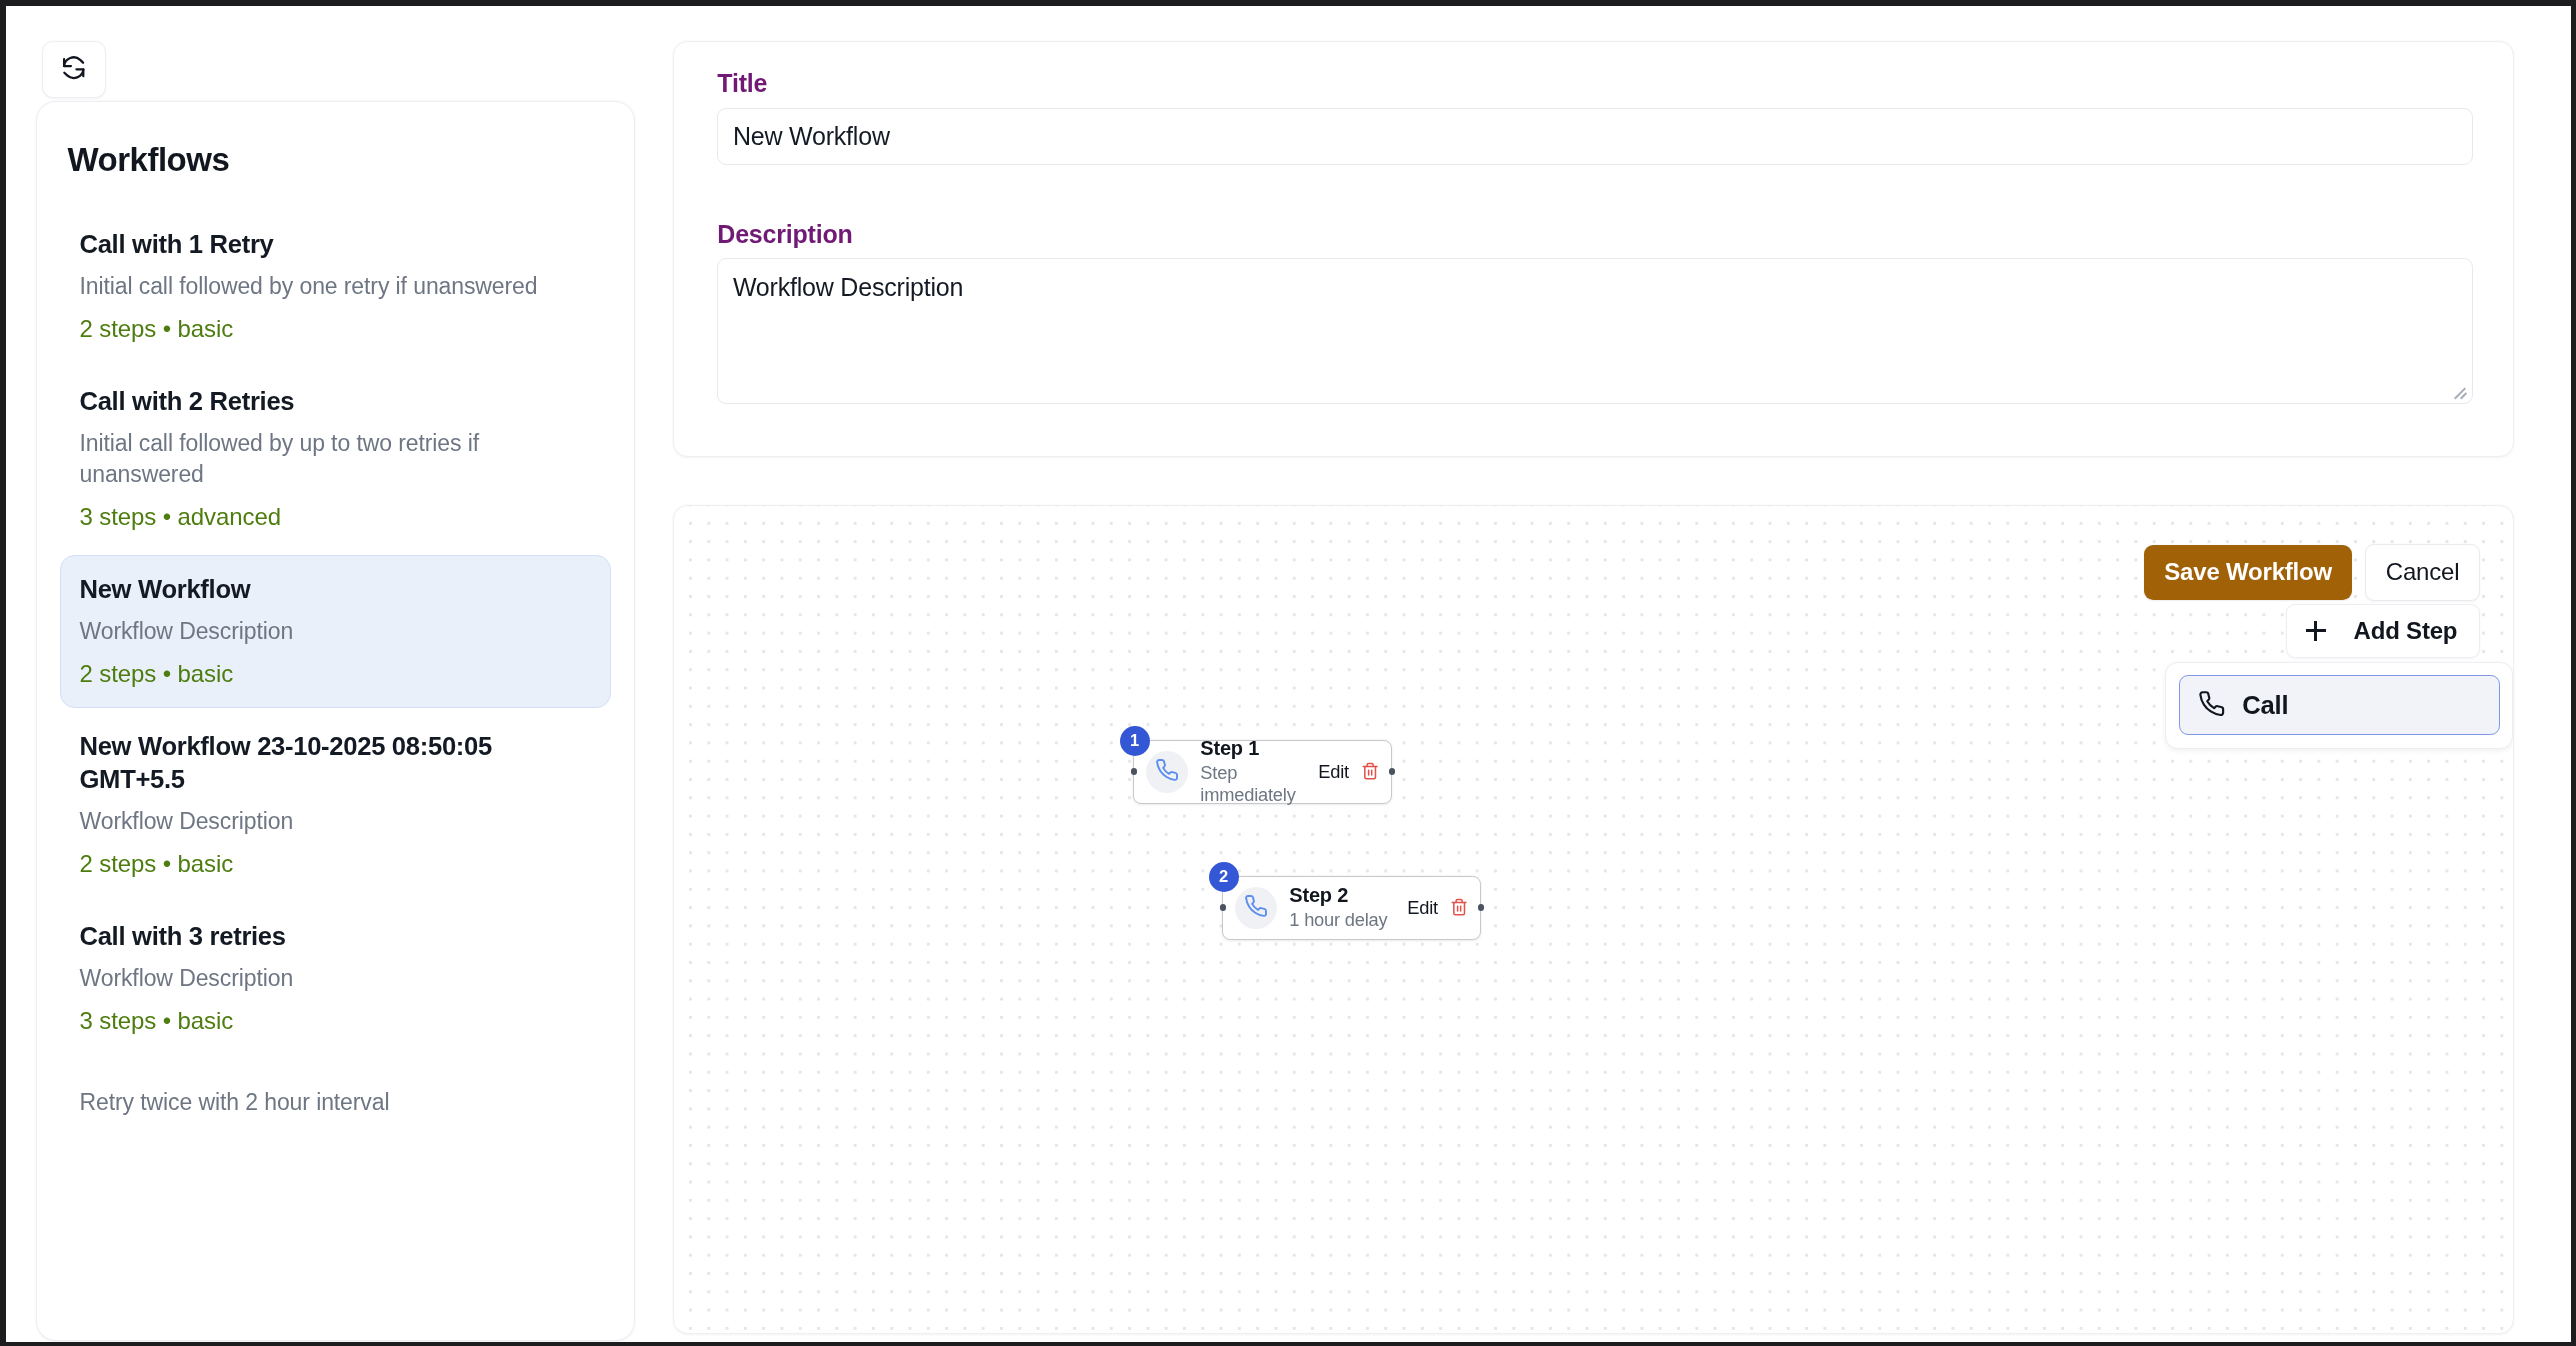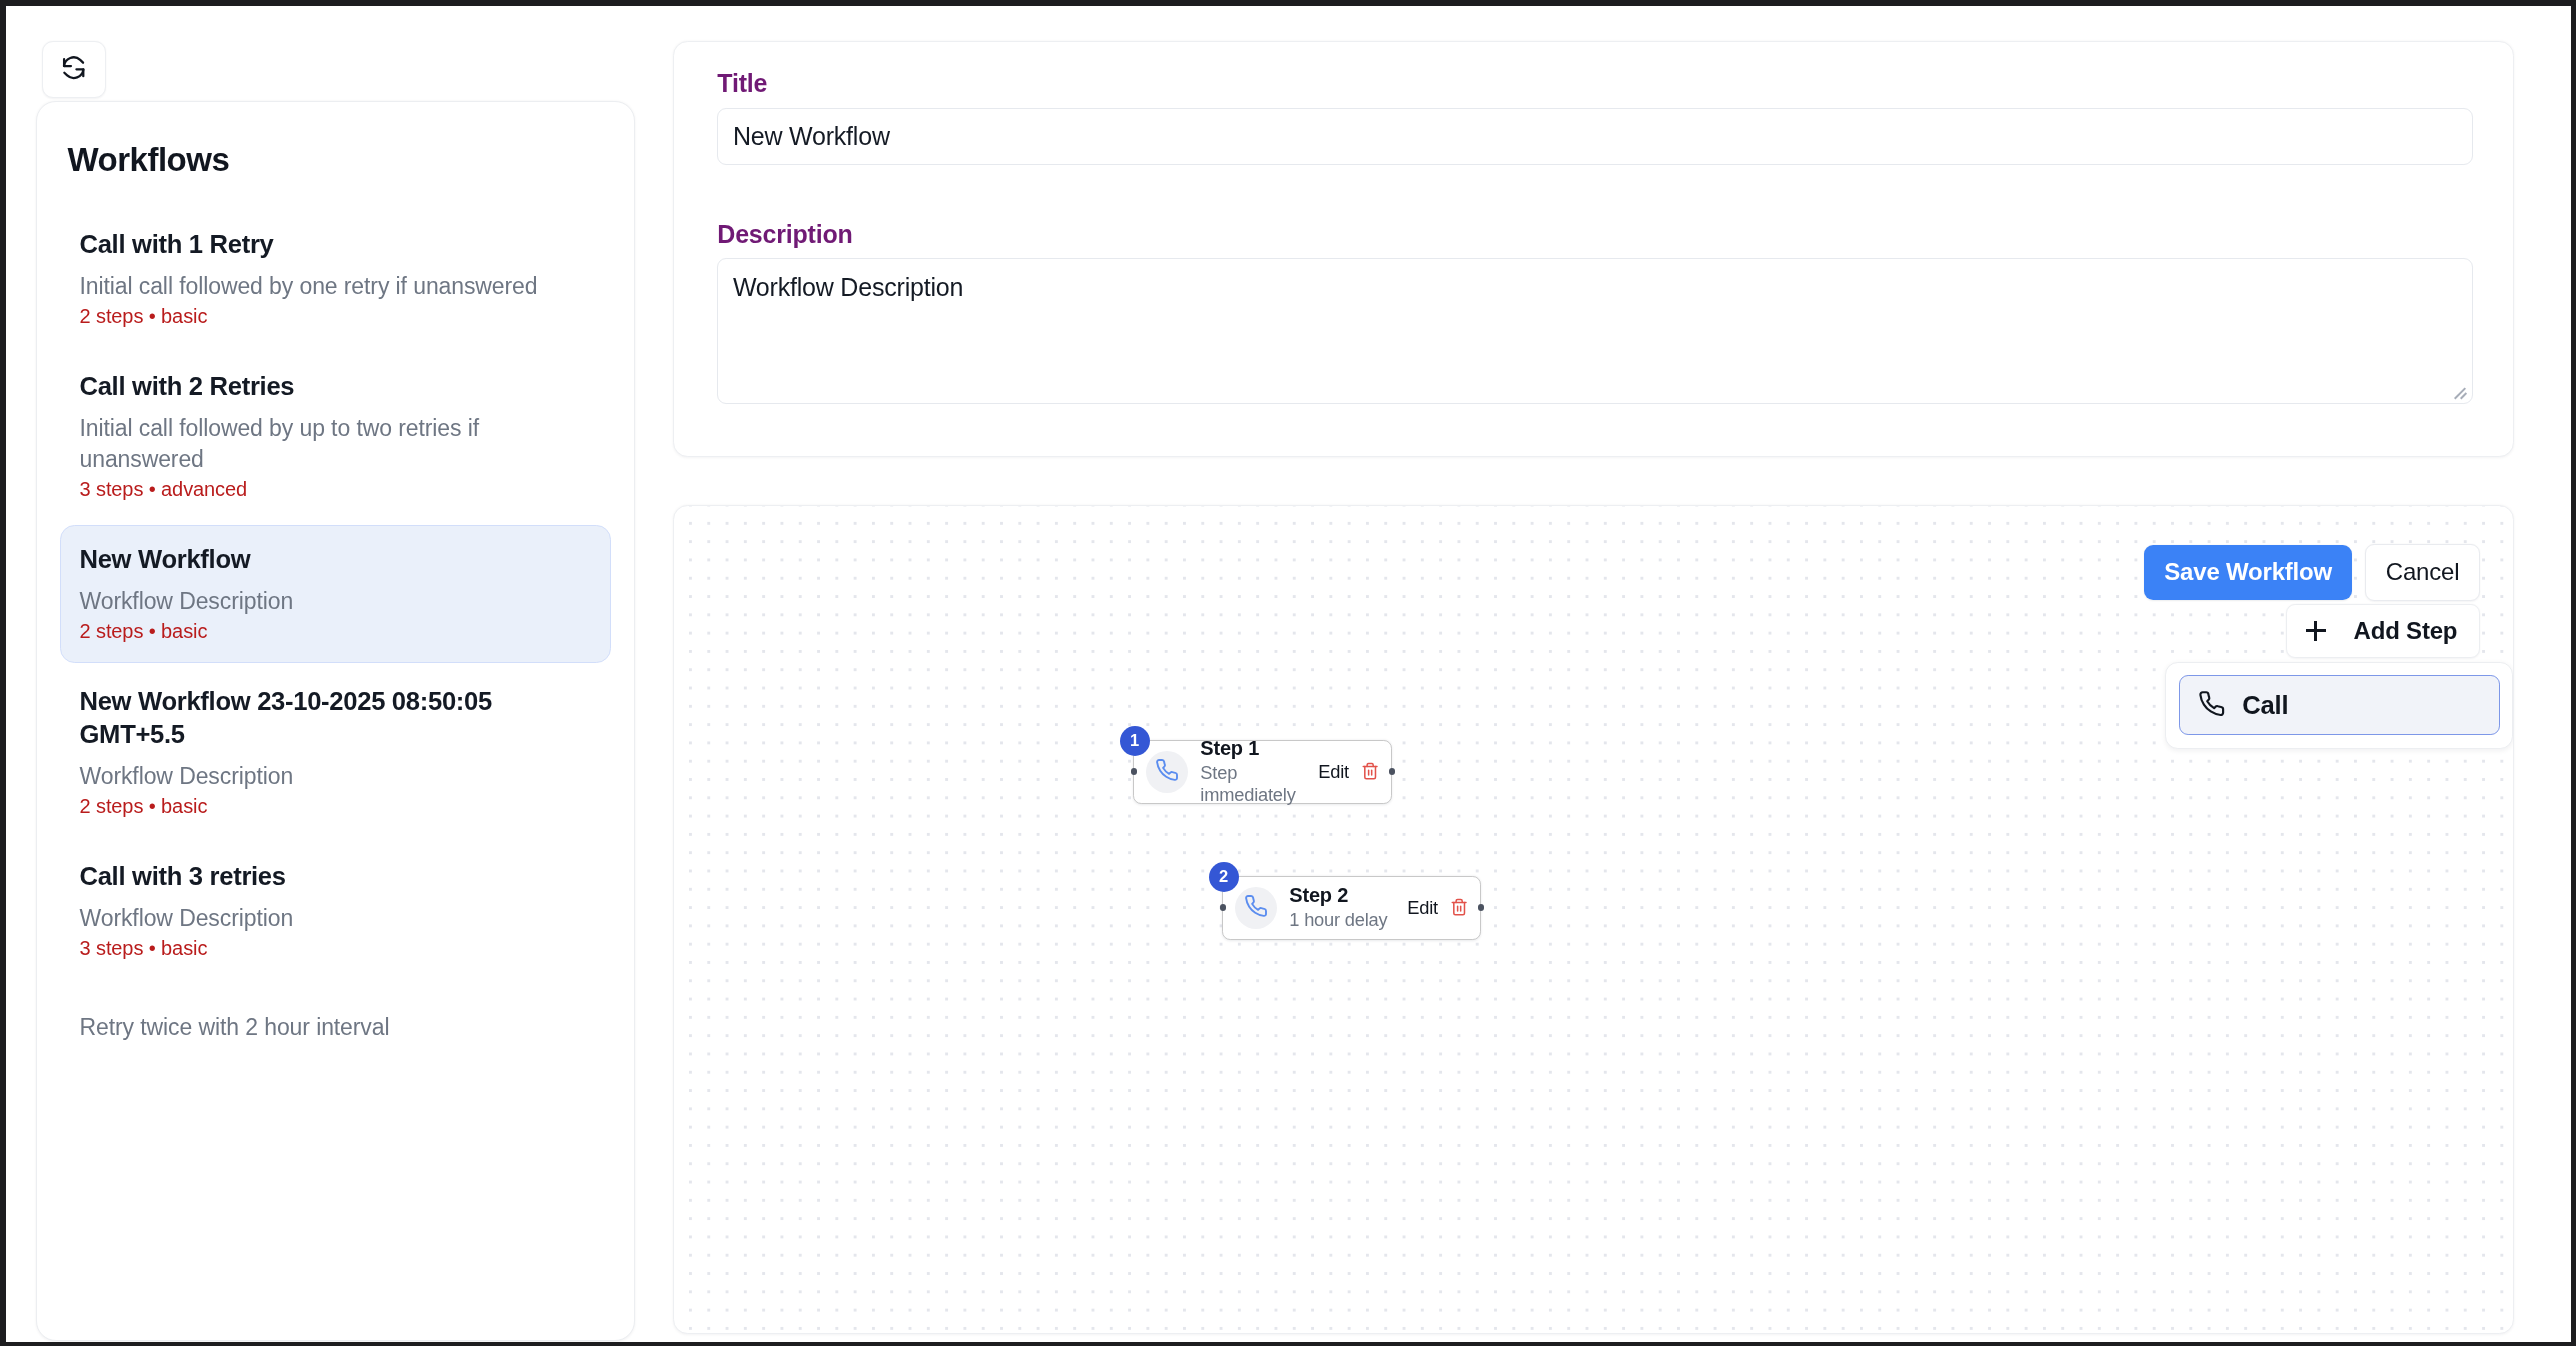--- a/index.html
+++ b/index.html
@@ -89,23 +89,23 @@
     line-height: 1.28;
   }
   .wf-desc {
     font-size: 23px;
     color: #6e7683;
     line-height: 1.36;
     margin-top: 10px;
     letter-spacing: -0.1px;
   }
   .wf-meta {
-    font-size: 20px;
-    color: #b91c1c;
-    margin-top: 3px;
+    font-size: 24px;
+    color: #4d7c0f;
+    margin-top: 13px;
     letter-spacing: -0.1px;
   }
 
   
   #right-col {
     position: absolute;
     left: 666px; top: 0;
     right: 0; height: 100%;
   }
 
@@ -198,21 +198,21 @@
 
   
   #toolbar-row {
     position: absolute;
     right: 33px; top: 38px;
     display: flex;
     align-items: center;
     gap: 12.8px;
   }
   #save-workflow-btn {
-    background: #3b82f6;
+    background: #a16207;
     color: #ffffff;
     border: none;
     border-radius: 9.1px;
     font-family: "Liberation Sans", sans-serif;
     font-size: 24px;
     font-weight: 700;
     letter-spacing: -0.2px;
     padding: 13.7px 20px;
     cursor: pointer;
     box-shadow: 0 0.9px 1.8px rgba(16,24,40,.08);

